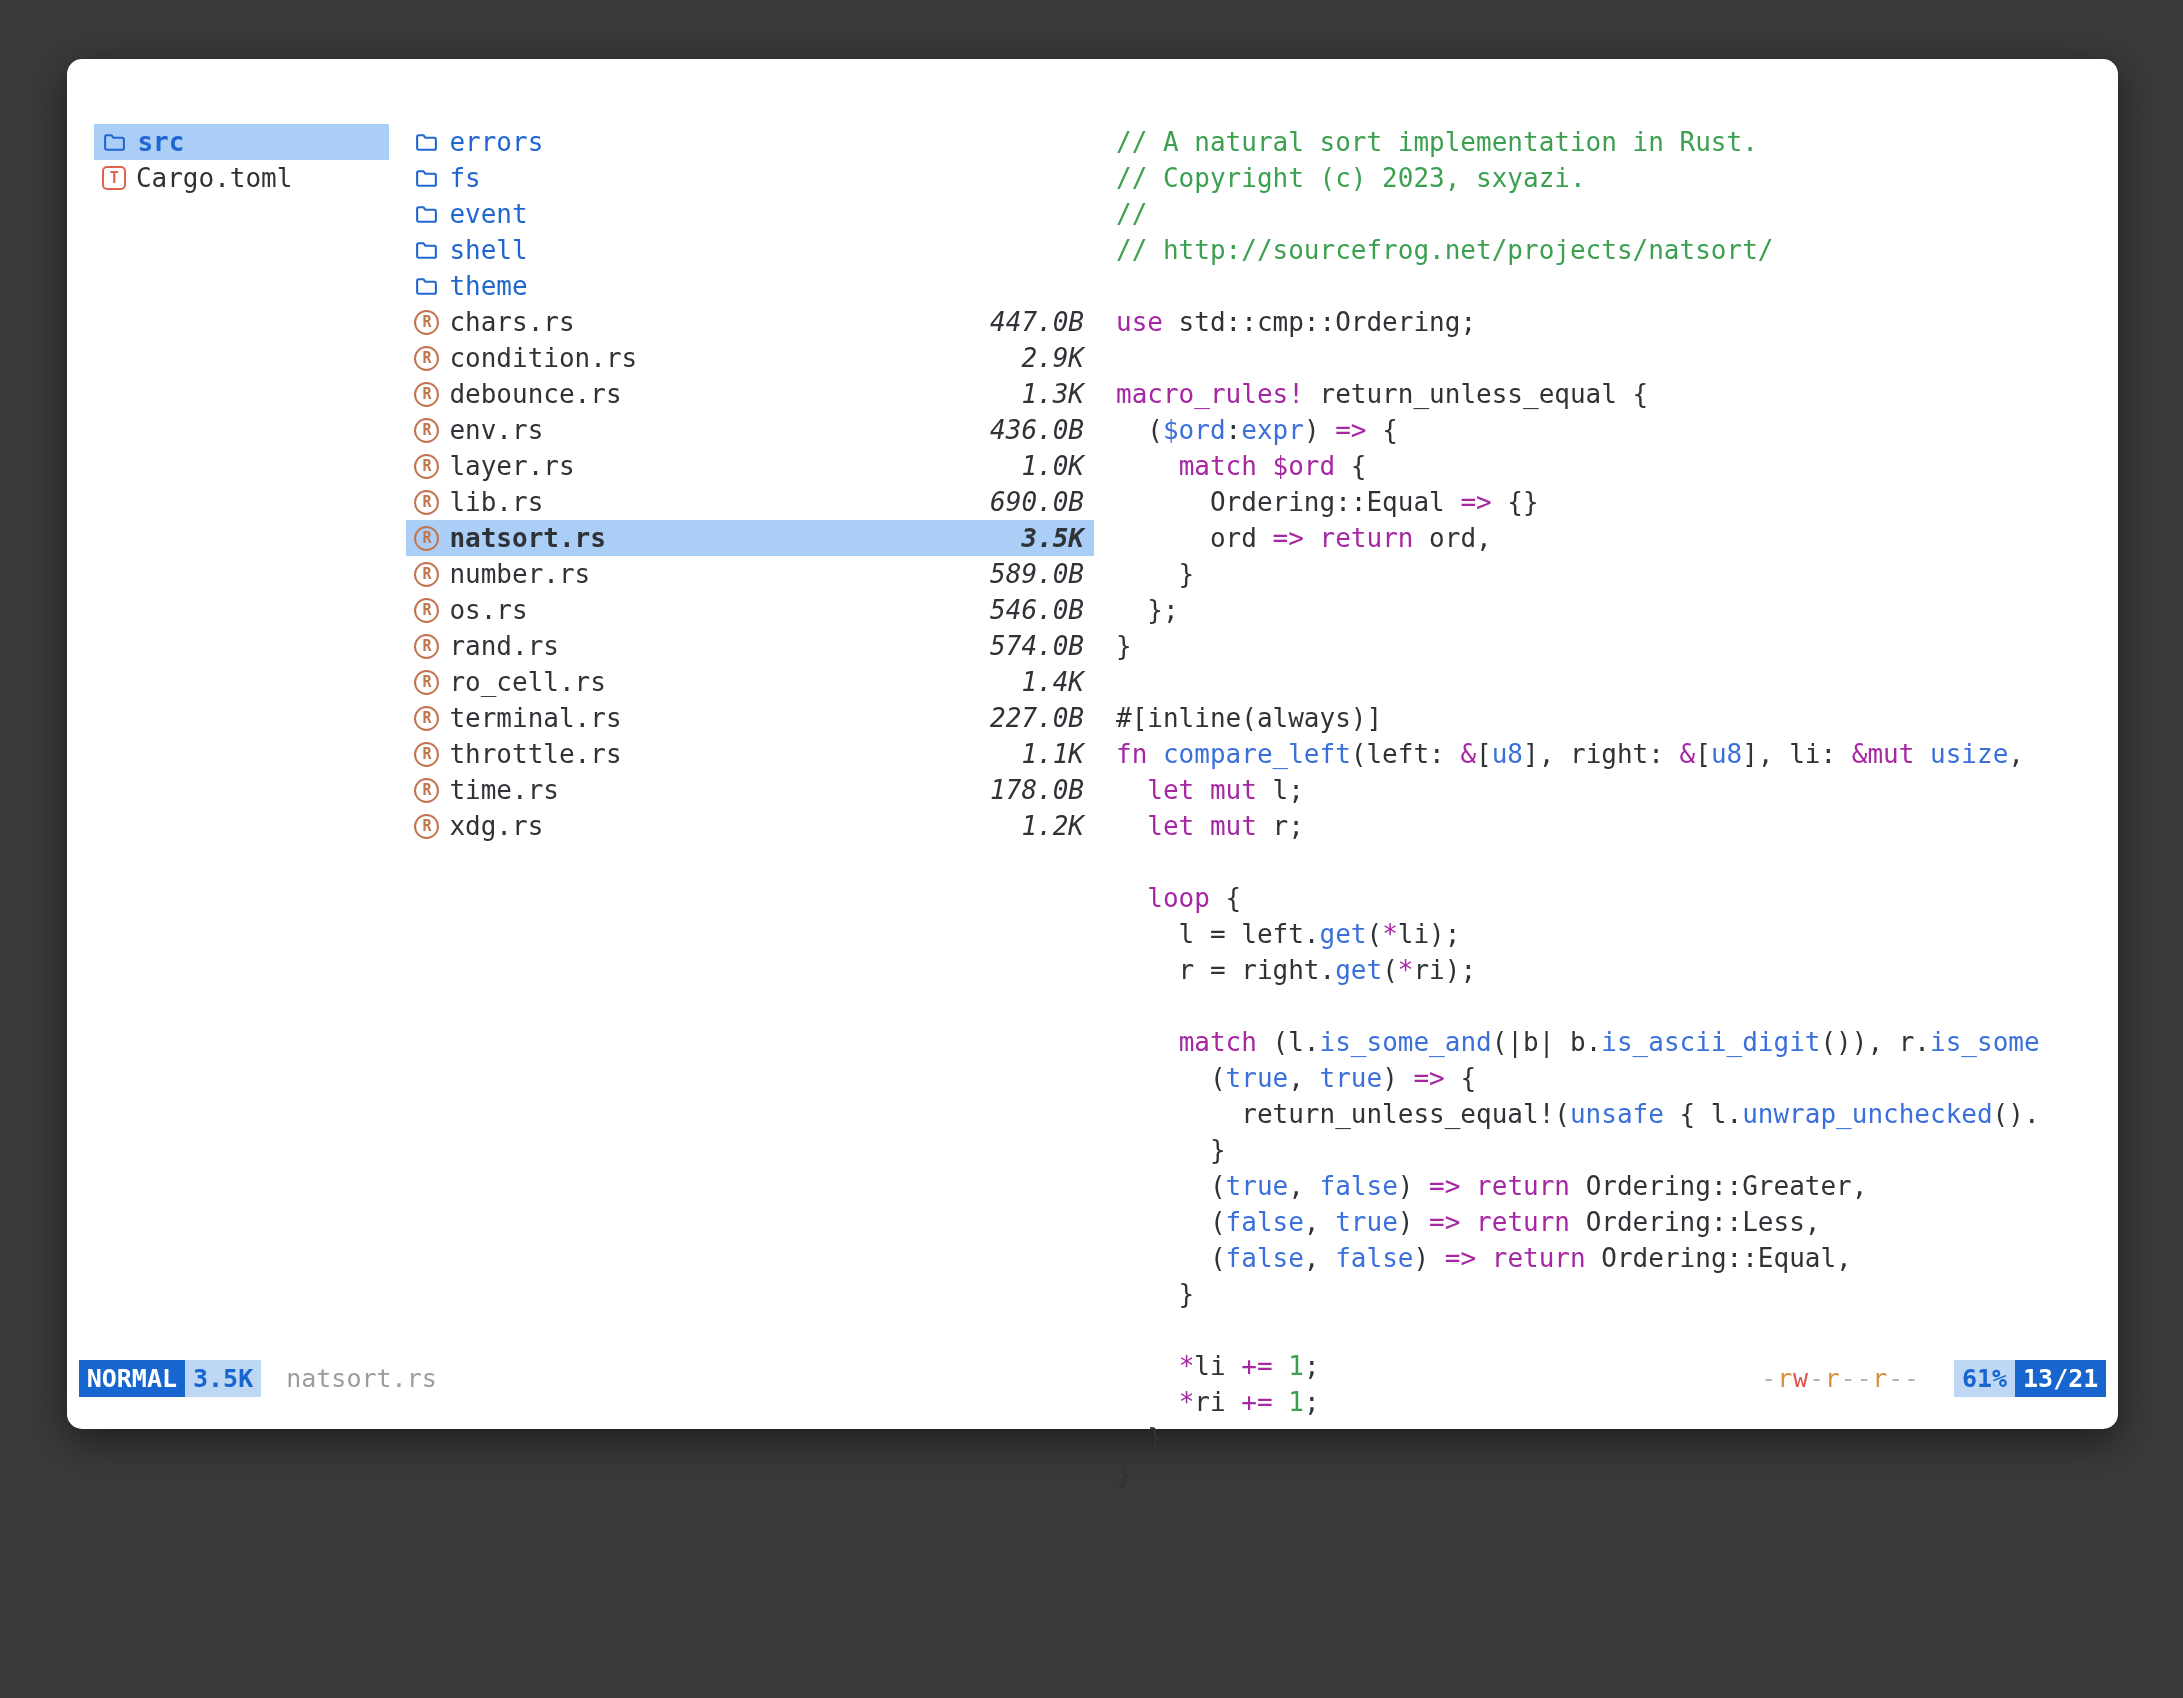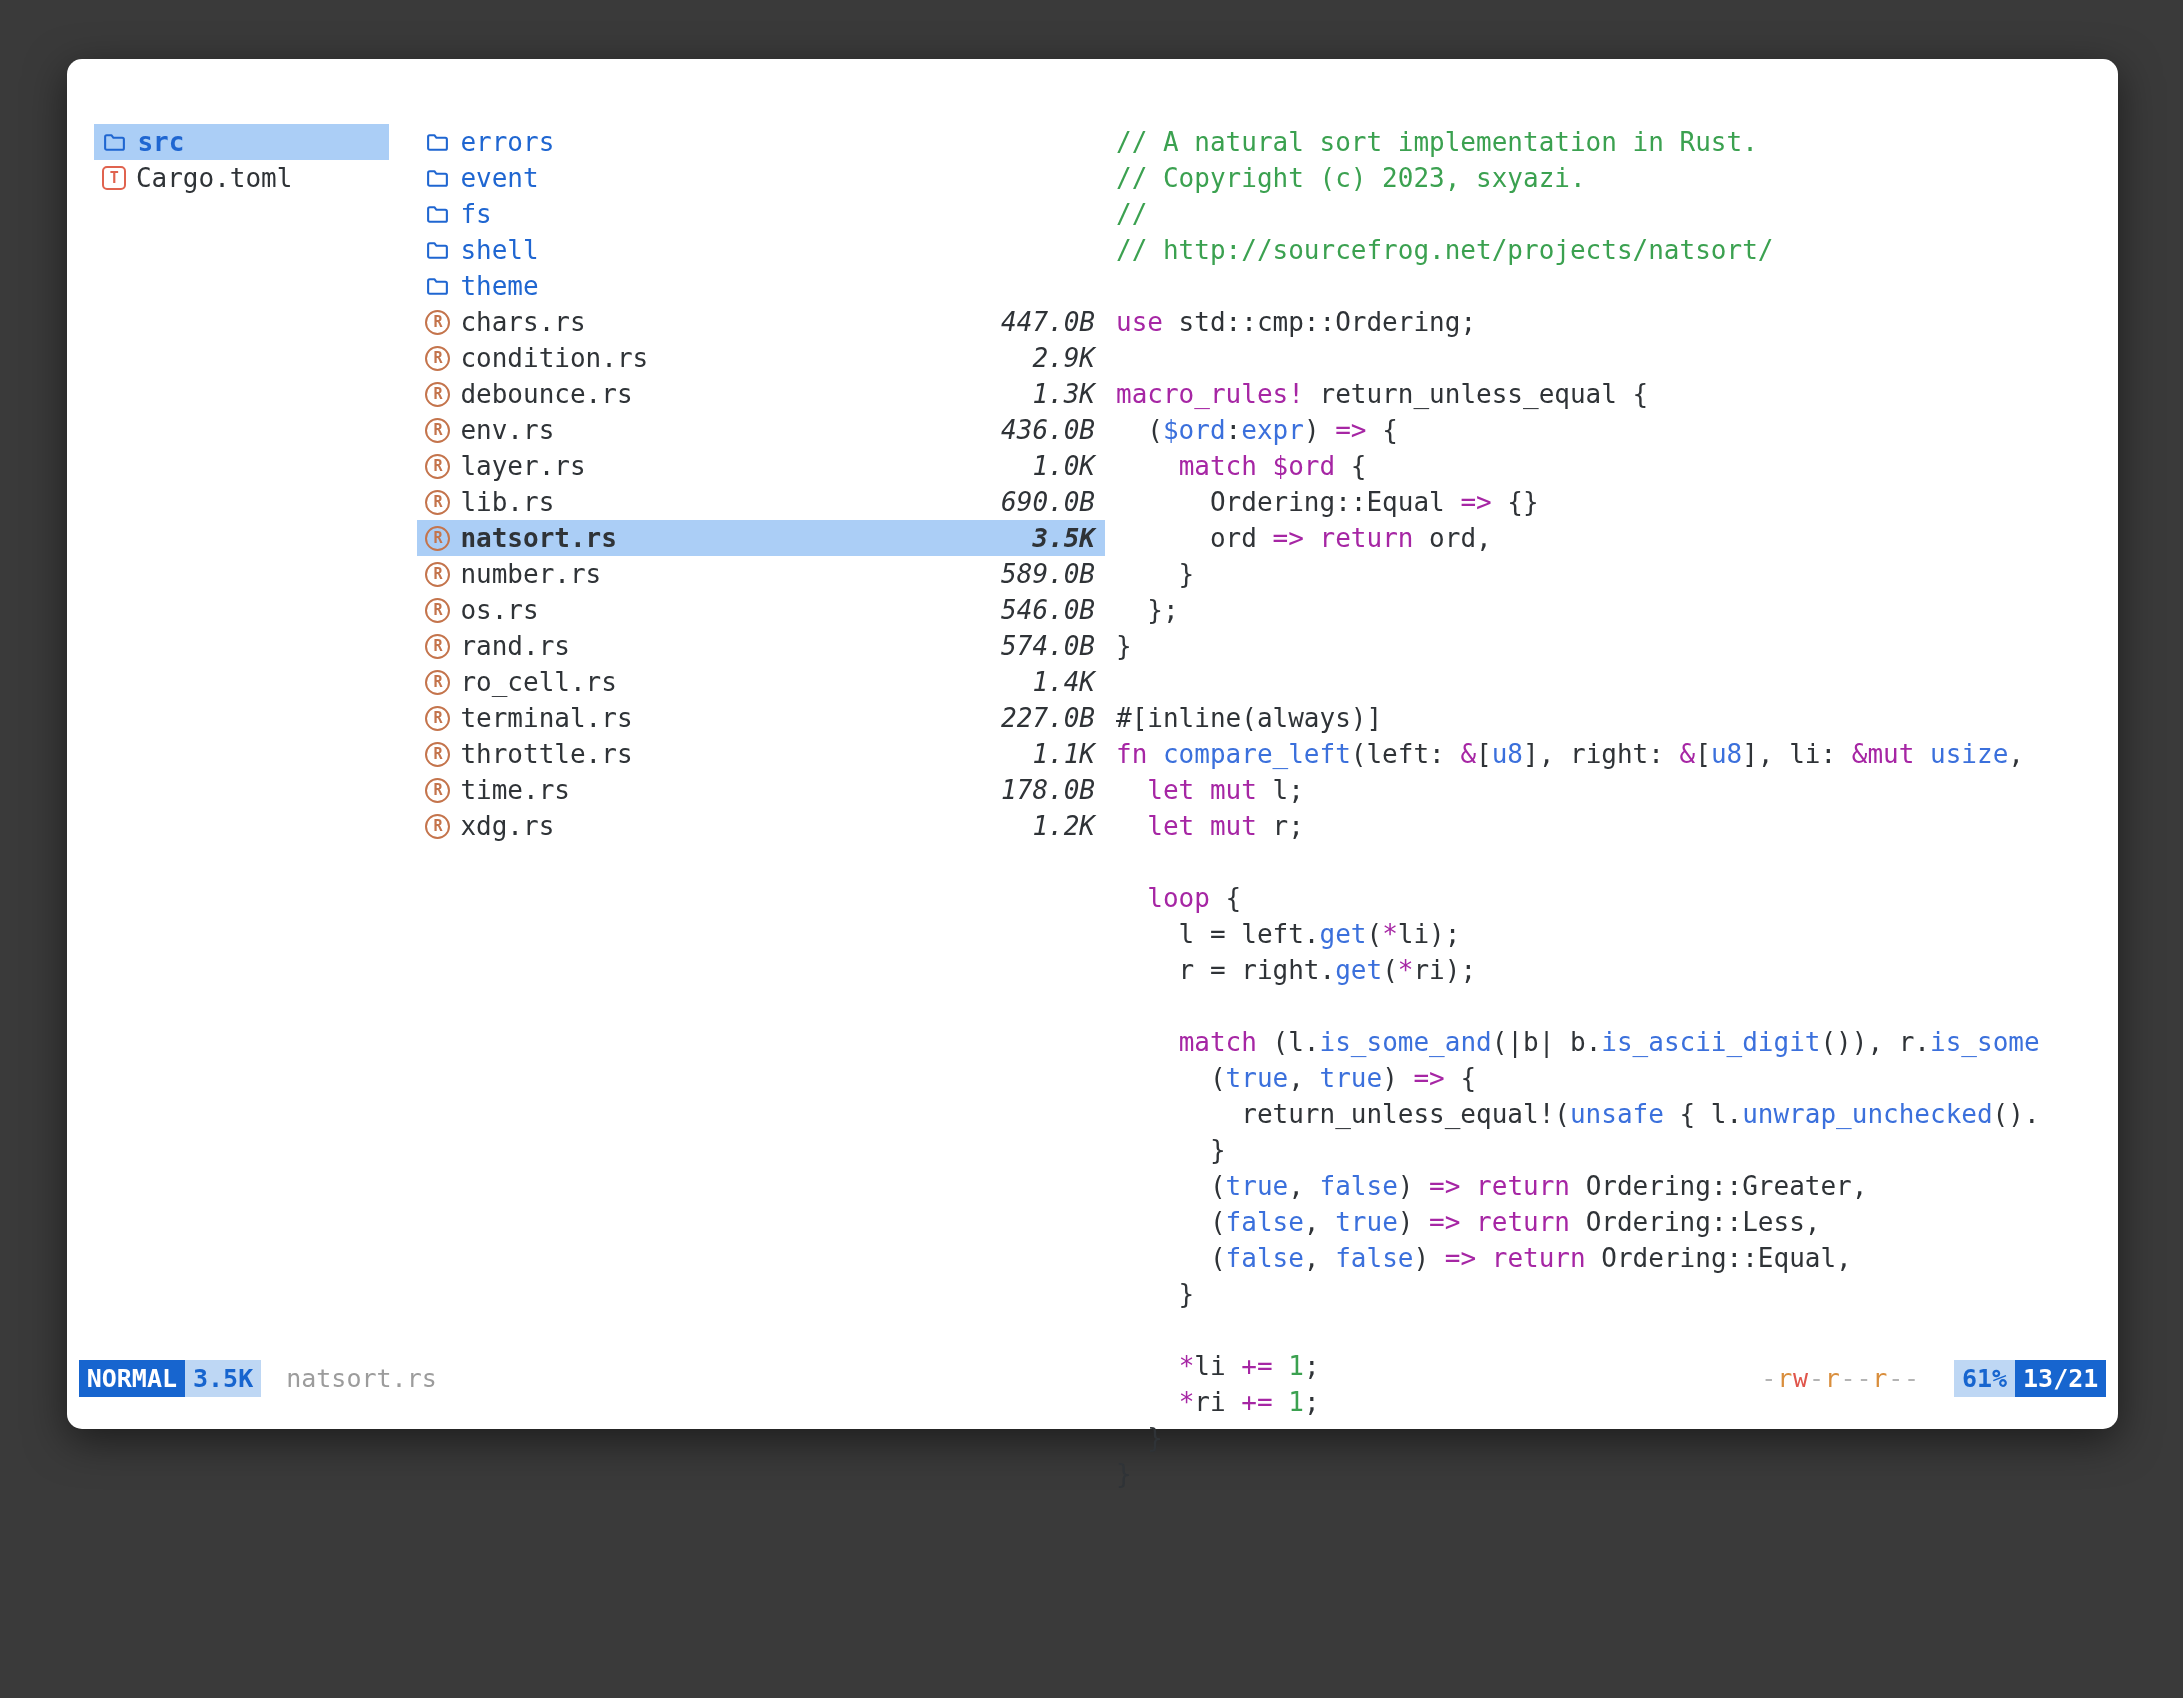--- a/index.html
+++ b/index.html
@@ -14,21 +14,21 @@
   *{margin:0;padding:0;box-sizing:border-box;}
   html,body{width:2183px;height:1698px;overflow:hidden;}
   body{background:var(--desktop-bg);font-family:"DejaVu Sans Mono","Liberation Mono",monospace;}
   .window{
     position:absolute;left:67px;top:59px;width:2051px;height:1370px;
     background:var(--window-bg);border-radius:15px;
     box-shadow:0 11.7px 40px rgba(0,0,0,.5);
   }
   .pane{position:absolute;top:65px;}
   .pane-parent{left:27px;width:295px;}
-  .pane-current{left:350px;width:688px;}
+  .pane-current{left:339px;width:688px;}
   .pane-preview{left:1049px;right:17px;overflow:hidden;}
   .row{
     display:flex;align-items:center;height:36px;padding:0 10px 0 8.4px;
     font-size:26px;color:var(--code-plain);white-space:pre;cursor:default;
   }
   .row.selected{background:var(--selection-blue);font-weight:bold;}
   .icon{flex:0 0 auto;margin-right:10px;display:inline-flex;align-items:center;justify-content:center;}
   .icon-folder{width:25px;height:25px;color:var(--folder-blue);}
   .icon-folder svg{display:block;}
   .icon-rust{width:25px;height:25px;border:2.5px solid var(--rust-orange);border-radius:50%;
@@ -68,24 +68,24 @@
             <path d="M3 6.5C3 5.7 3.7 5 4.5 5H9l2 2.5h8.5c.8 0 1.5.7 1.5 1.5v8.5c0 .8-.7 1.5-1.5 1.5h-15C3.7 19 3 18.3 3 17.5Z"></path>
           </svg></span><span class="name folder-name">src</span></div>
       <div class="row"><span class="icon icon-toml">T</span><span class="name file-name">Cargo.toml</span></div>
     </div>
   <div class="pane pane-current">
       <div class="row"><span class="icon icon-folder"><svg viewBox="0 0 24 24" width="25" height="25" fill="none" stroke="currentColor" stroke-width="2" stroke-linejoin="round">
             <path d="M3 6.5C3 5.7 3.7 5 4.5 5H9l2 2.5h8.5c.8 0 1.5.7 1.5 1.5v8.5c0 .8-.7 1.5-1.5 1.5h-15C3.7 19 3 18.3 3 17.5Z"></path>
           </svg></span><span class="name folder-name">errors</span></div>
       <div class="row"><span class="icon icon-folder"><svg viewBox="0 0 24 24" width="25" height="25" fill="none" stroke="currentColor" stroke-width="2" stroke-linejoin="round">
             <path d="M3 6.5C3 5.7 3.7 5 4.5 5H9l2 2.5h8.5c.8 0 1.5.7 1.5 1.5v8.5c0 .8-.7 1.5-1.5 1.5h-15C3.7 19 3 18.3 3 17.5Z"></path>
-          </svg></span><span class="name folder-name">event</span></div>
+          </svg></span><span class="name folder-name">fs</span></div>
       <div class="row"><span class="icon icon-folder"><svg viewBox="0 0 24 24" width="25" height="25" fill="none" stroke="currentColor" stroke-width="2" stroke-linejoin="round">
             <path d="M3 6.5C3 5.7 3.7 5 4.5 5H9l2 2.5h8.5c.8 0 1.5.7 1.5 1.5v8.5c0 .8-.7 1.5-1.5 1.5h-15C3.7 19 3 18.3 3 17.5Z"></path>
-          </svg></span><span class="name folder-name">fs</span></div>
+          </svg></span><span class="name folder-name">event</span></div>
       <div class="row"><span class="icon icon-folder"><svg viewBox="0 0 24 24" width="25" height="25" fill="none" stroke="currentColor" stroke-width="2" stroke-linejoin="round">
             <path d="M3 6.5C3 5.7 3.7 5 4.5 5H9l2 2.5h8.5c.8 0 1.5.7 1.5 1.5v8.5c0 .8-.7 1.5-1.5 1.5h-15C3.7 19 3 18.3 3 17.5Z"></path>
           </svg></span><span class="name folder-name">shell</span></div>
       <div class="row"><span class="icon icon-folder"><svg viewBox="0 0 24 24" width="25" height="25" fill="none" stroke="currentColor" stroke-width="2" stroke-linejoin="round">
             <path d="M3 6.5C3 5.7 3.7 5 4.5 5H9l2 2.5h8.5c.8 0 1.5.7 1.5 1.5v8.5c0 .8-.7 1.5-1.5 1.5h-15C3.7 19 3 18.3 3 17.5Z"></path>
           </svg></span><span class="name folder-name">theme</span></div>
       <div class="row"><span class="icon icon-rust">R</span><span class="name file-name">chars.rs</span><span class="size">447.0B</span></div>
       <div class="row"><span class="icon icon-rust">R</span><span class="name file-name">condition.rs</span><span class="size">2.9K</span></div>
       <div class="row"><span class="icon icon-rust">R</span><span class="name file-name">debounce.rs</span><span class="size">1.3K</span></div>
       <div class="row"><span class="icon icon-rust">R</span><span class="name file-name">env.rs</span><span class="size">436.0B</span></div>

